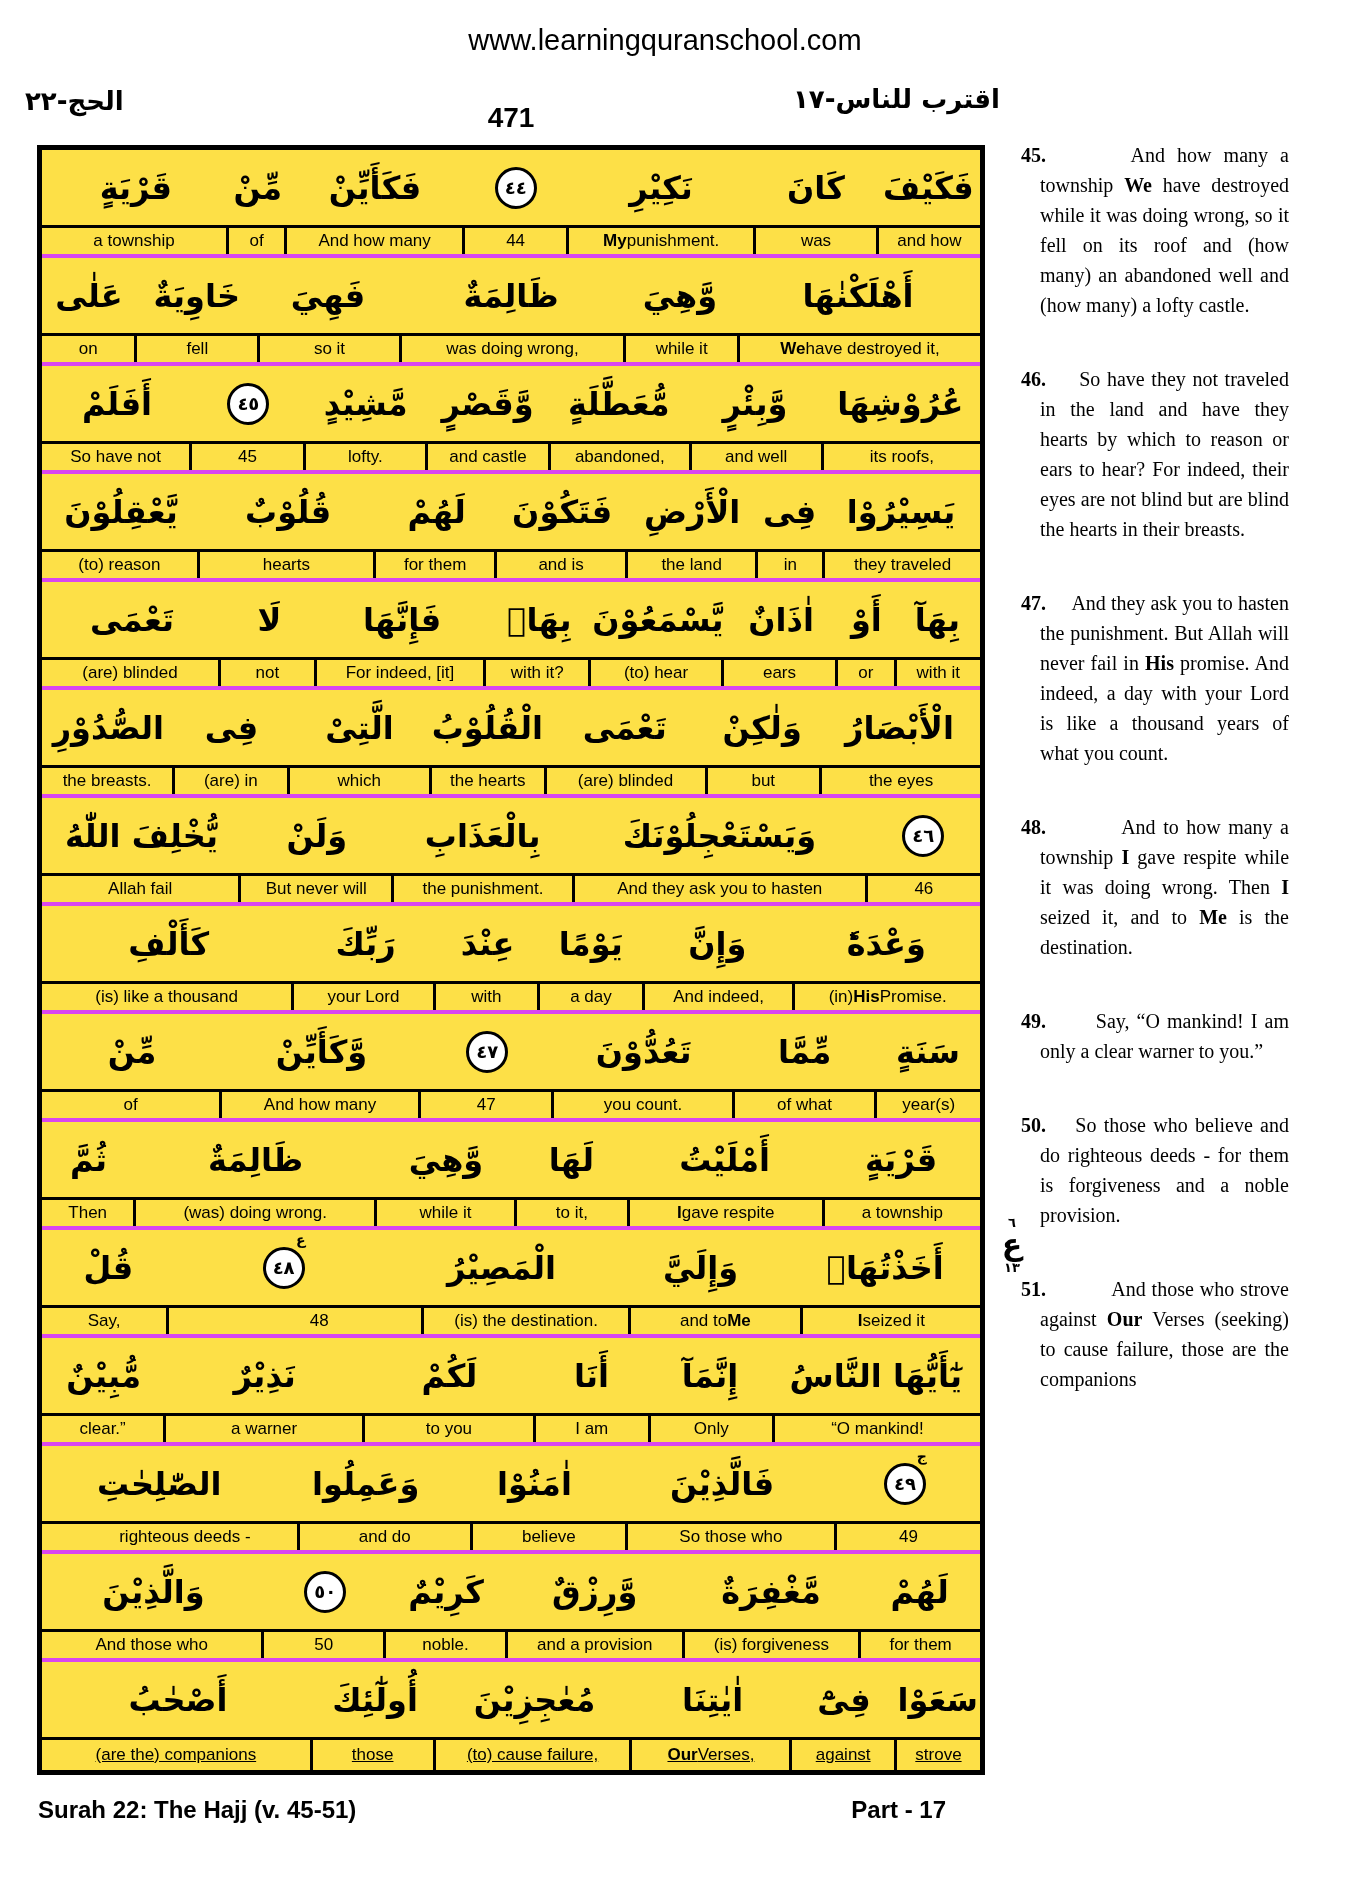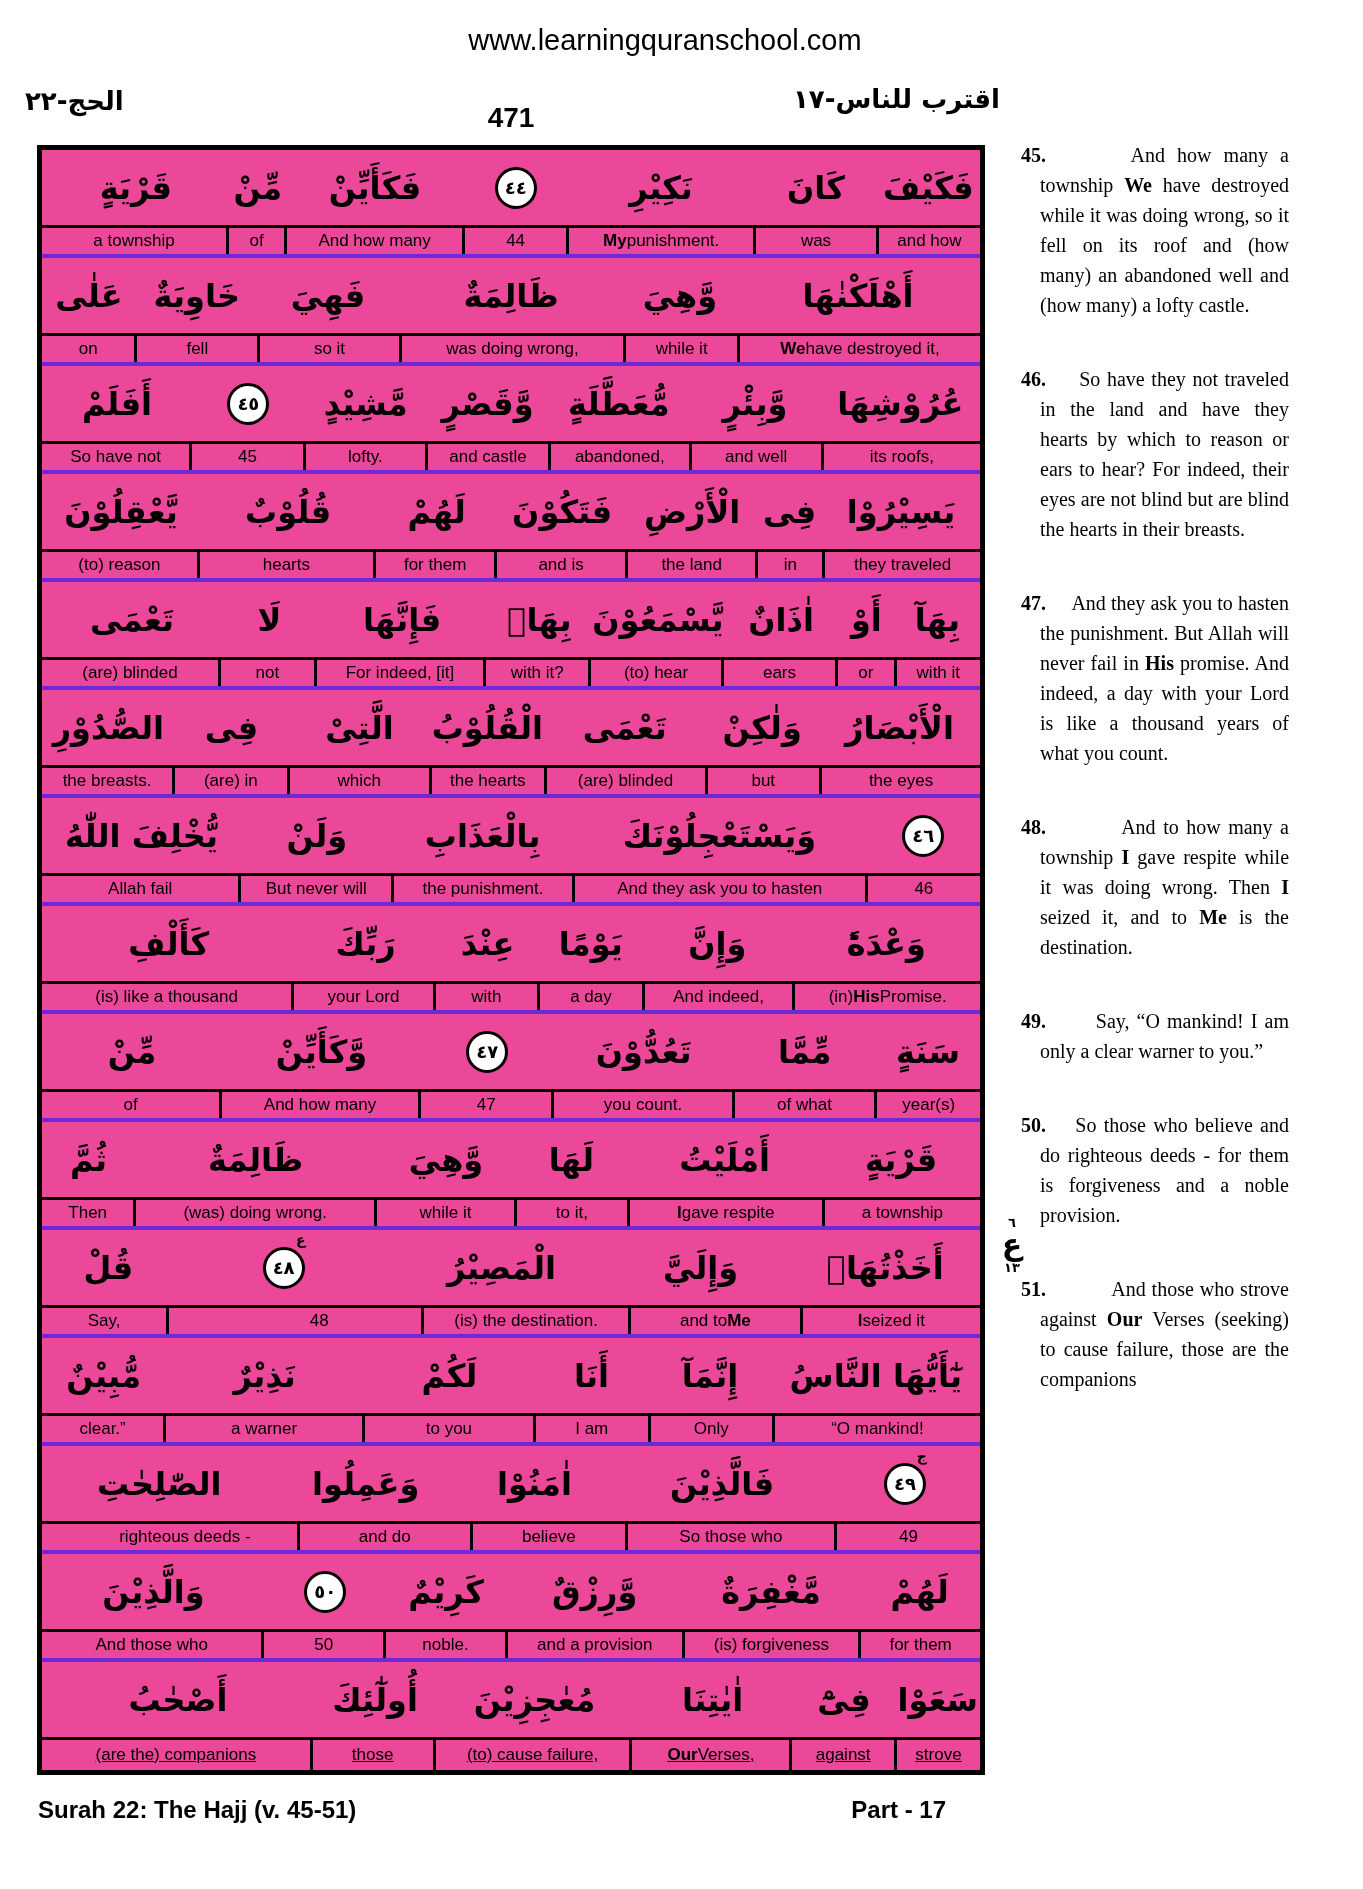--- a/index.html
+++ b/index.html
@@ -10,27 +10,27 @@
              font-size:29px;letter-spacing:0px;}
 
   .hdr-left{position:absolute;top:86px;left:25px;direction:rtl;
             font-family:"DejaVu Sans",sans-serif;font-size:26px;font-weight:bold;}
   .hdr-center{position:absolute;top:102px;left:451px;width:120px;text-align:center;
               font-size:28px;font-weight:bold;}
   .hdr-right{position:absolute;top:84px;left:700px;width:300px;text-align:right;direction:rtl;
              font-family:"DejaVu Sans",sans-serif;font-size:26px;font-weight:bold;}
 
   .word-table{position:absolute;left:37px;top:145px;width:948px;
-              border:5px solid #000;box-sizing:border-box;background:#ec4899;}
+              border:5px solid #000;box-sizing:border-box;background:#fde047;}
   .ar-row{height:75px;display:flex;align-items:center;}
   .ar-cell{display:flex;align-items:center;justify-content:center;direction:rtl;
            font-family:"DejaVu Sans",sans-serif;font-size:32px;font-weight:bold;
            white-space:nowrap;}
   .en-row{display:flex;height:33px;box-sizing:border-box;
-          border-top:3px solid #000;border-bottom:4px solid #6d28d9;}
+          border-top:3px solid #000;border-bottom:4px solid #d946ef;}
   .word-table .en-row:last-child{border-bottom:none;text-decoration:underline;}
   .en-cell{display:flex;align-items:center;justify-content:center;
            font-size:17px;border-right:3px solid #000;white-space:nowrap;overflow:hidden;}
   .en-cell:last-child{border-right:none;}
 
   .vcirc{width:42px;height:42px;border:3px solid #000;border-radius:50%;
          display:flex;align-items:center;justify-content:center;
          font-size:18px;font-weight:bold;position:relative;background:#fff;box-sizing:border-box;}
   .vmark{position:absolute;top:-17px;right:-4px;font-size:14px;line-height:1;}
 

